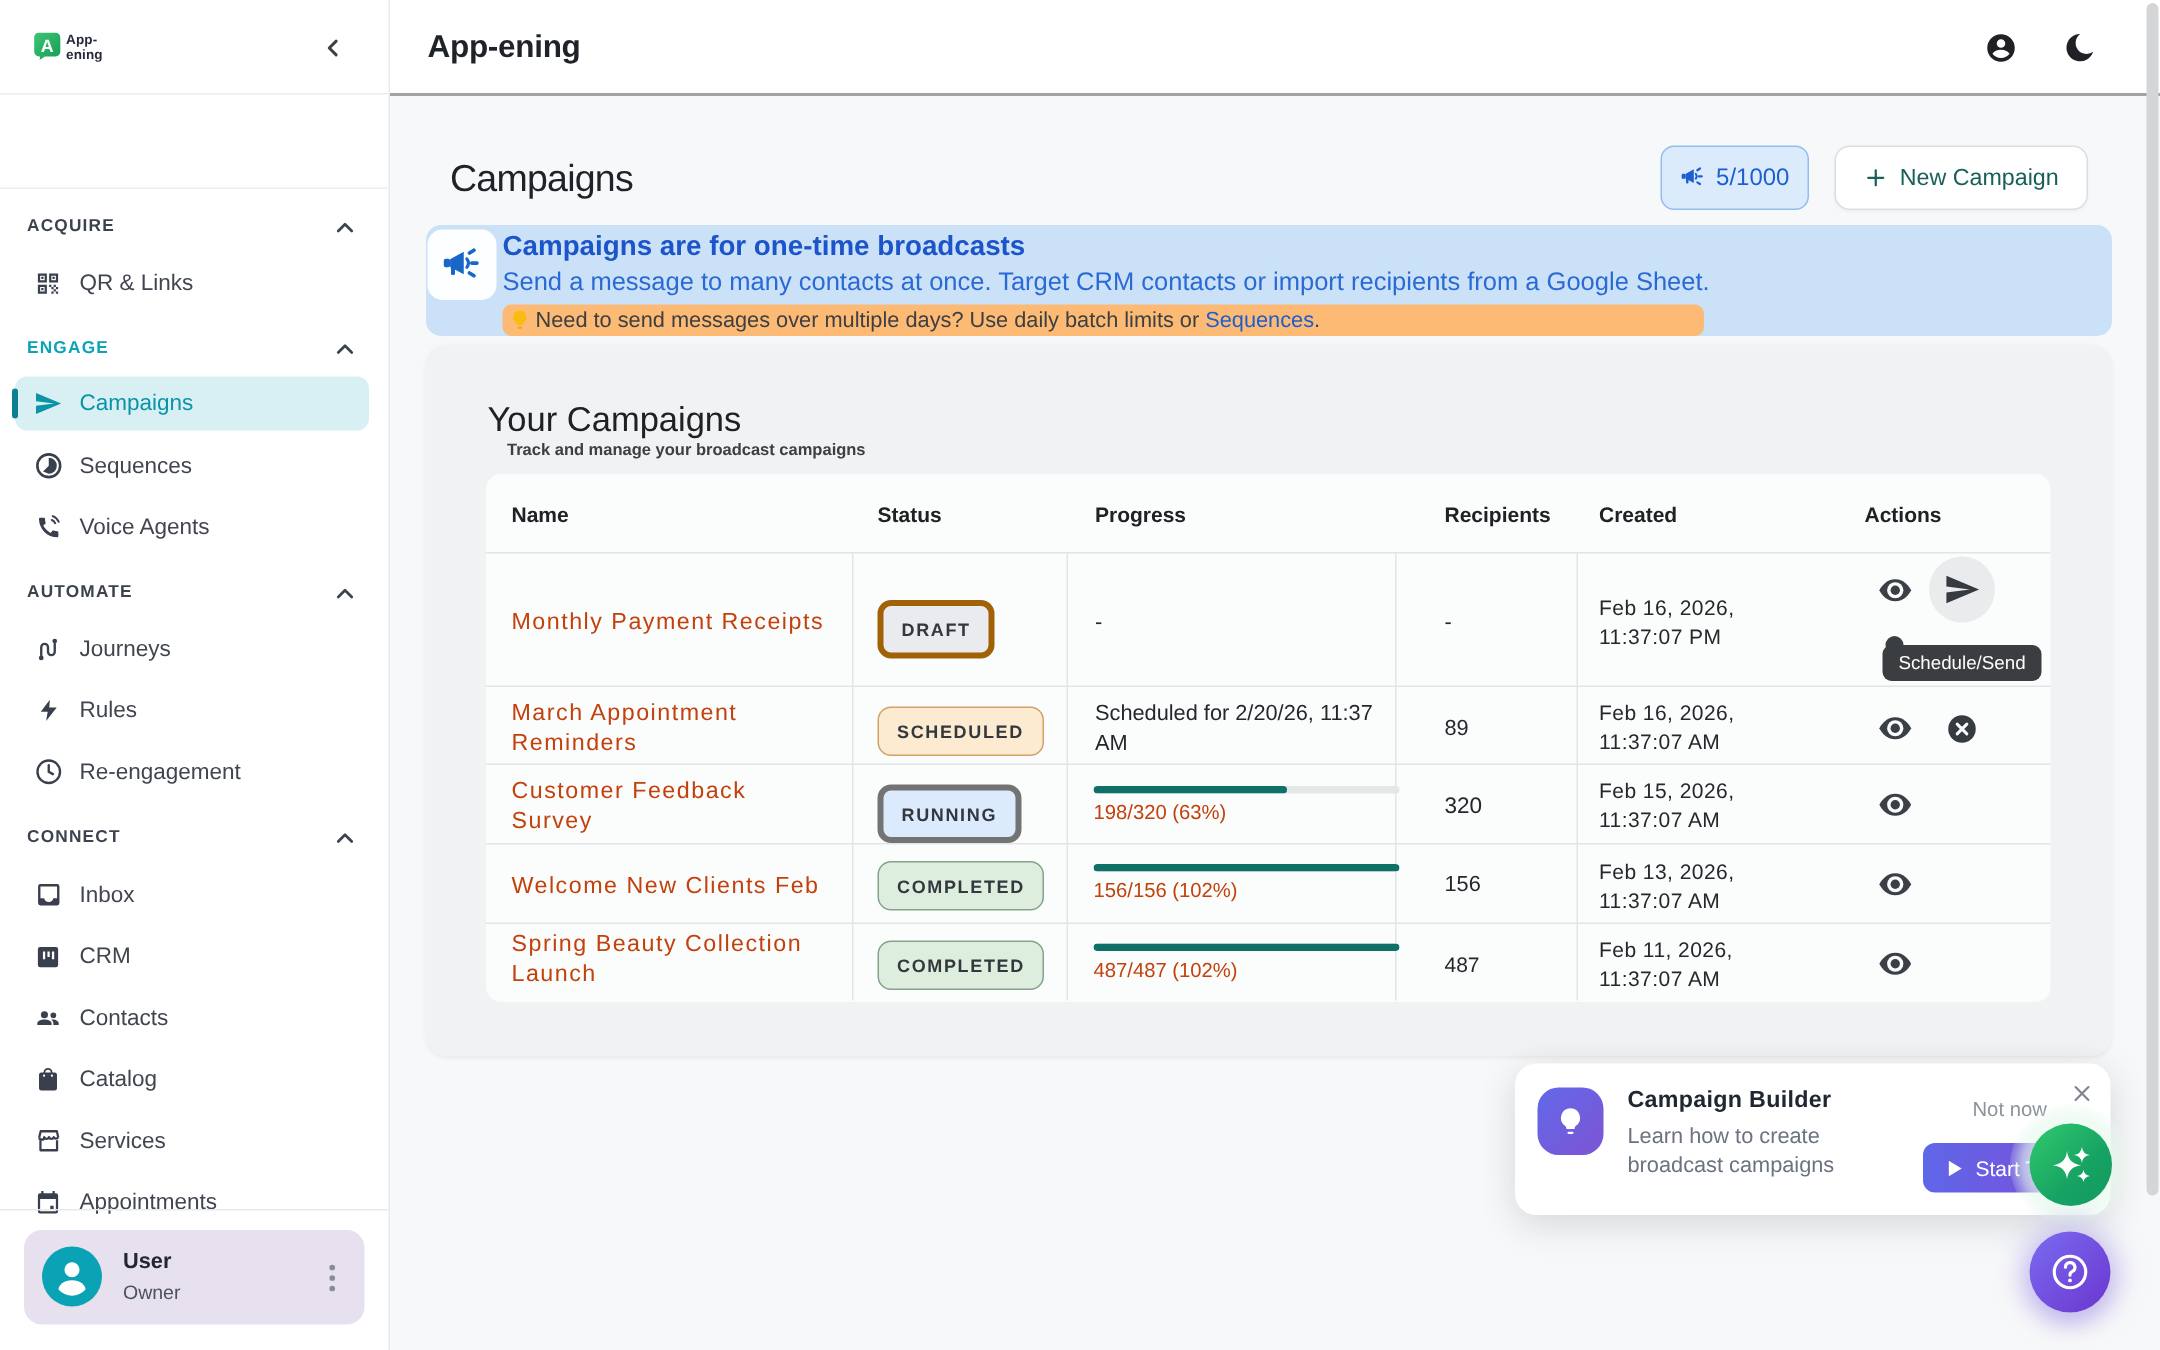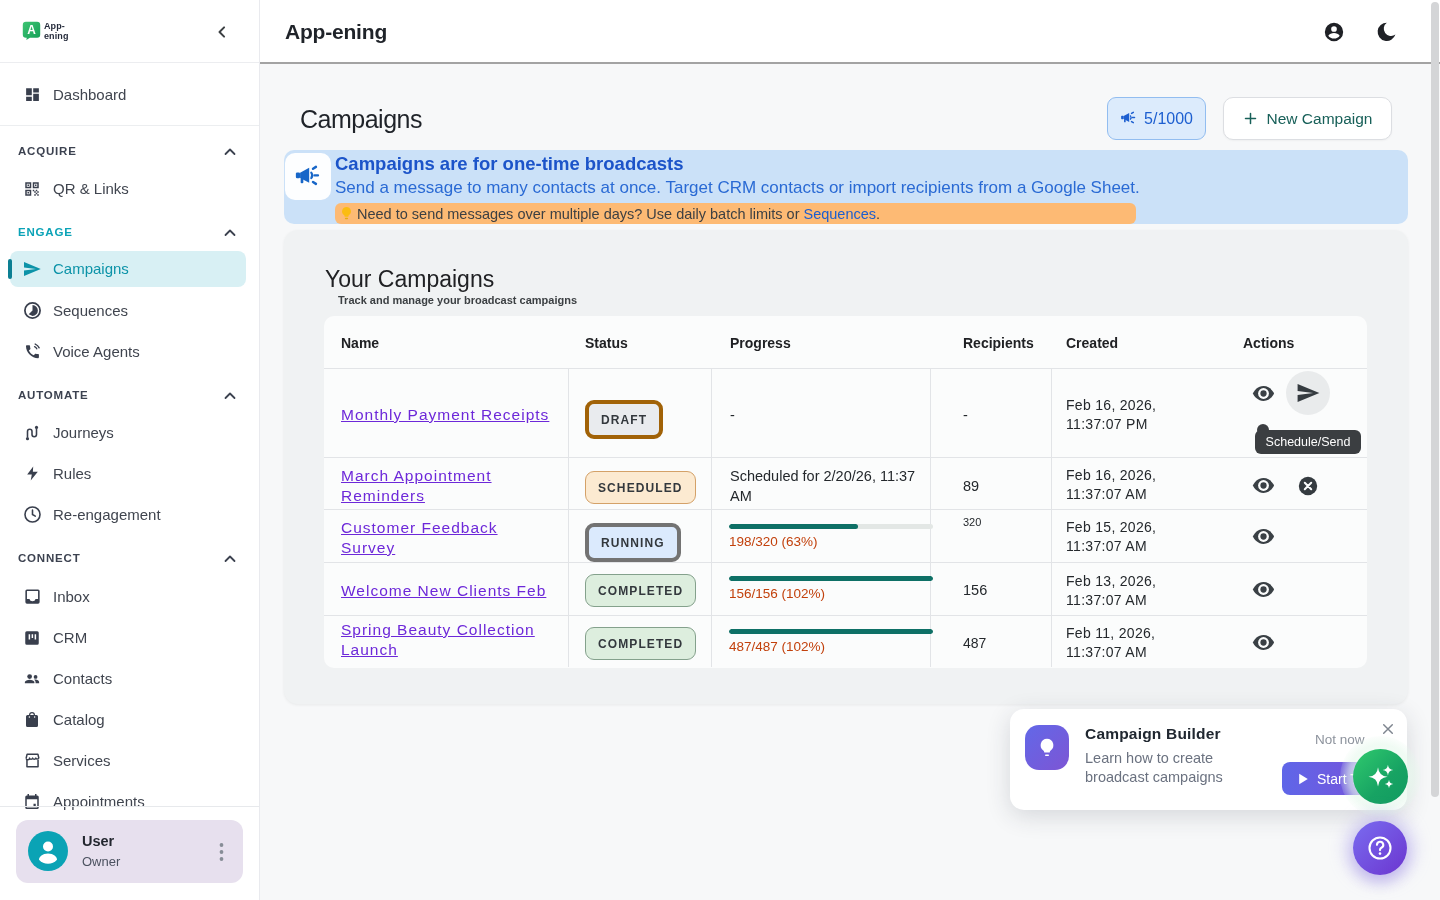--- a/index.html
+++ b/index.html
@@ -32,21 +32,21 @@
 #banner { position:absolute; left:24px; top:86px; width:1124px; height:74px; background:#cbe1f8; border-radius:10px; }
 #banner-icon { position:absolute; left:1px; top:3px; width:46px; height:47px; background:#fdfeff; border-radius:10px; display:flex; align-items:center; justify-content:center; }
 #banner-title { position:absolute; left:51px; top:3px; font-size:18.5px; font-weight:bold; color:#1c54c9; }
 #banner-line2 { position:absolute; left:51px; top:28px; font-size:17px; color:#2a6ad4; }
 #banner-strip { position:absolute; left:51px; top:53px; width:801px; height:21px; background:#fdba74; border-radius:6px; font-size:14.5px; color:#3d4043; display:flex; align-items:center; padding-left:5px; }
 #card { position:absolute; left:24px; top:166px; width:1124px; height:474px; background:#f0f2f3; border-radius:14px; box-shadow:0 1px 3px rgba(60,64,67,0.08); }
 #yc-title { position:absolute; left:41px; top:36px; font-size:23px; color:#202124; }
 #yc-sub { position:absolute; left:41px; top:64px; font-size:11px; font-weight:bold; color:#3c4043;margin-left:13px; }
 #table { position:absolute; left:40px; top:86px; width:1043px; height:352px; background:#fbfcfc; border-radius:10px; }
 .trow { position:absolute; left:0; width:1043px; border-top:1px solid #e2e4e7; }
-.cName { position:absolute; left:17px; font-size:15.5px; letter-spacing:1px; color:#6d28d9; line-height:20px;text-decoration:underline; }
+.cName { position:absolute; left:17px; font-size:15.5px; letter-spacing:1px; color:#c2410c; line-height:20px; }
 .cStatus { position:absolute; left:261px; }
 .cCreated { position:absolute; left:742px; font-size:14px; letter-spacing:0.3px; color:#24282c; line-height:19px; }
 .badge { display:inline-block; font-size:12px; font-weight:bold; letter-spacing:1.1px; color:#33383d; border-radius:9px; padding:8.5px 12px; }
 .b-draft { background:#e9ebee; border:4px solid #a16207; }
 .b-sched { background:#fcead1; border:1px solid #d4a168; }
 .b-run { background:#dbeafd; border:4px solid #737373; }
 .b-comp { background:#ddeede; border:1px solid #84a18c; }
 .pbar { width:204px; height:5px; border-radius:3px; background:#e3e7e5; overflow:hidden; }
 .pbar > div { height:5px; border-radius:3px; background:#0e7066; }
 .pcap { font-size:13.5px; color:#c2410c; margin-top:5px; }
@@ -158,21 +158,21 @@
         </svg>
 
       <div class="cName" style="top:202px; width:170px;">Customer Feedback Survey</div>
       <div class="cStatus" style="top:207px;"><span class="badge b-run">RUNNING</span></div>
       <div class="abs" style="left:405px; top:208px;">
           <div class="pbar">
             <div style="width:129px;"></div>
           </div>
           <div class="pcap">198/320 (63%)</div>
         </div>
-      <div class="abs" style="left:639px; top:200px; font-size:11px; color:#24282c;">320</div>
+      <div class="abs" style="left:639px; top:213px; font-size:15px; color:#24282c;">320</div>
       <div class="cCreated" style="top:202px;">Feb 15, 2026,<br>11:37:07 AM</div>
       <svg class="abs" style="left:928px; top:211px;" width="23" height="19" viewBox="0 0 24 20">
           <path fill="#3a4045" d="M12 2.2 C6.2 2.2 2.2 6.9 0.9 10 C2.2 13.1 6.2 17.8 12 17.8 C17.8 17.8 21.8 13.1 23.1 10 C21.8 6.9 17.8 2.2 12 2.2z"></path>
           <circle cx="12" cy="10" r="5.7" fill="#fbfcfc"></circle>
           <circle cx="12" cy="10" r="3.3" fill="#3a4045"></circle>
         </svg>
 
       <div class="cName" style="top:265px;">Welcome New Clients Feb</div>
       <div class="cStatus" style="top:258px;"><span class="badge b-comp">COMPLETED</span></div>
       <div class="abs" style="left:405px; top:260px;">
@@ -252,28 +252,20 @@
           </linearGradient>
         </defs>
         <path fill="url(#lg)" d="M5 1h14a4 4 0 0 1 4 4v12a4 4 0 0 1-4 4h-9l-4.5 3 0.5-3H5a4 4 0 0 1-4-4V5a4 4 0 0 1 4-4z"></path>
         <text x="12" y="17" font-size="15" font-weight="bold" fill="#fff" text-anchor="middle" font-family="Liberation Sans">A</text>
       </svg>
     <div class="logo-text">App-<br>ening</div>
     <svg class="collapse" viewBox="0 0 24 24" fill="none" stroke="#3c4043" stroke-width="2.4" stroke-linecap="round" stroke-linejoin="round">
         <path d="M14.5 6.5 L9 12 L14.5 17.5"></path>
       </svg>
   </div>
-  <div class="navitem" style="top:74px;">
-      <span class="ic">
-        <svg width="17" height="17" viewBox="0 0 24 24" fill="#393f4d">
-          <path d="M3 13h8V3H3v10zm0 8h8v-6H3v6zm10 0h8V11h-8v10zm0-18v6h8V3h-8z"></path>
-        </svg>
-      </span>
-      <span class="lbl">Dashboard</span>
-    </div>
   <div class="divider" style="top:125px;"></div>
   <div class="seclabel" style="top:145px;">ACQUIRE</div>
   <svg class="secchev" style="top:148px;" viewBox="0 0 12 8" fill="none" stroke="#3c4250" stroke-width="1.8" stroke-linecap="round" stroke-linejoin="round">
       <path d="M1.5 6 L6 1.5 L10.5 6"></path>
     </svg>
   <div class="navitem" style="top:168px;">
       <span class="ic">
         <svg width="18" height="18" viewBox="0 0 24 24" fill="#393f4d">
           <path d="M3 3h8v8H3V3zm2 2v4h4V5H5zm1 1h2v2H6V6zM13 3h8v8h-8V3zm2 2v4h4V5h-4zm1 1h2v2h-2V6zM3 13h8v8H3v-8zm2 2v4h4v-4H5zm1 1h2v2H6v-2zM13 13h2v2h-2v-2zm2 2h2v2h-2v-2zm2-2h2v2h-2v-2zm2 2h2v2h-2v-2zm0 4h2v2h-2v-2zm-4 0h2v2h-2v-2zm2-2h2v2h-2v-2z"></path>
         </svg>

